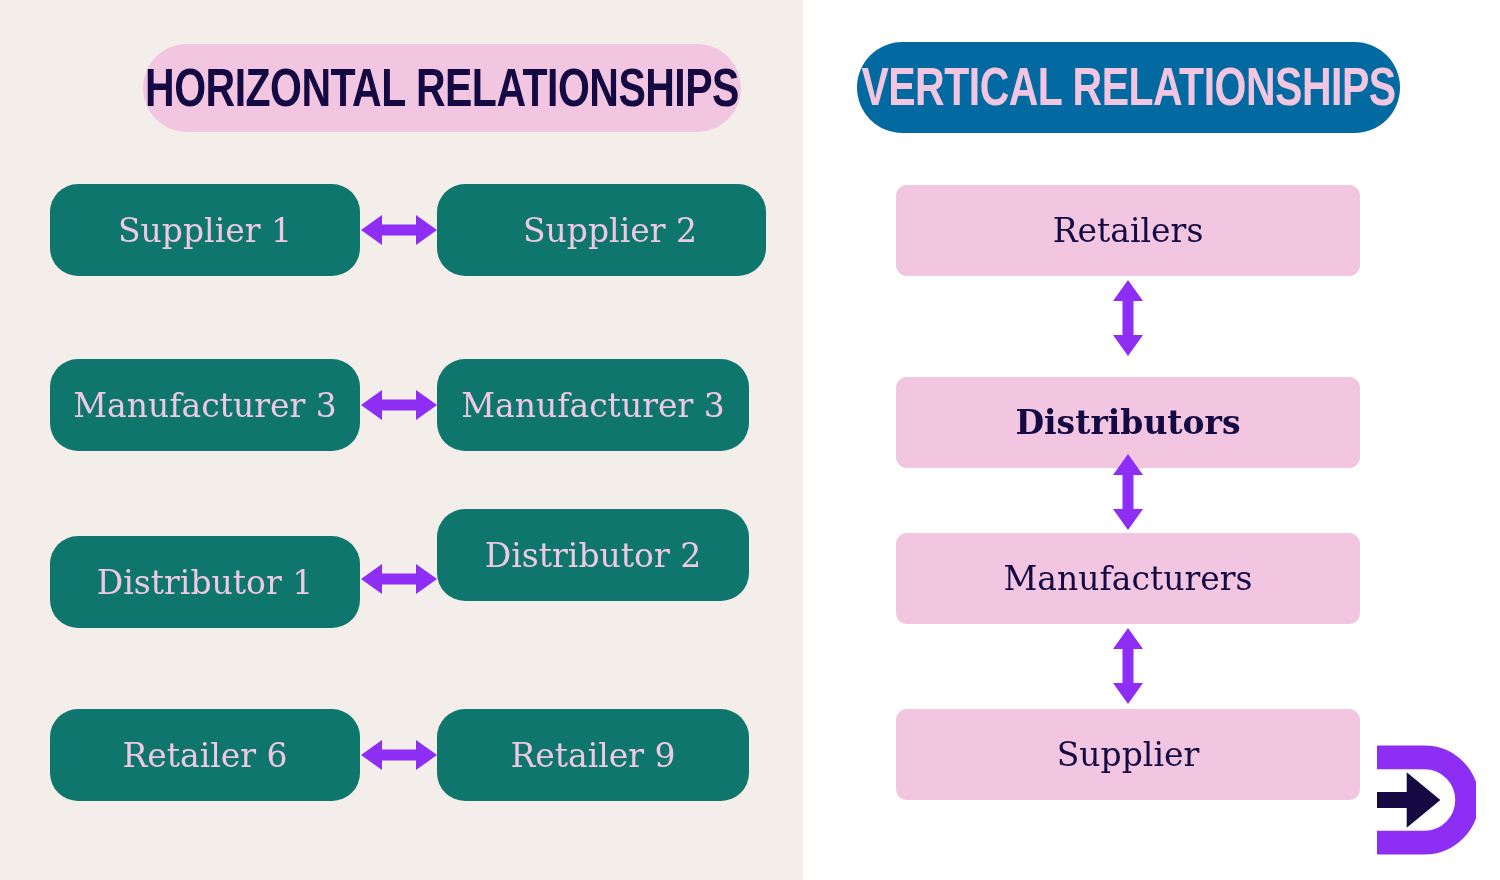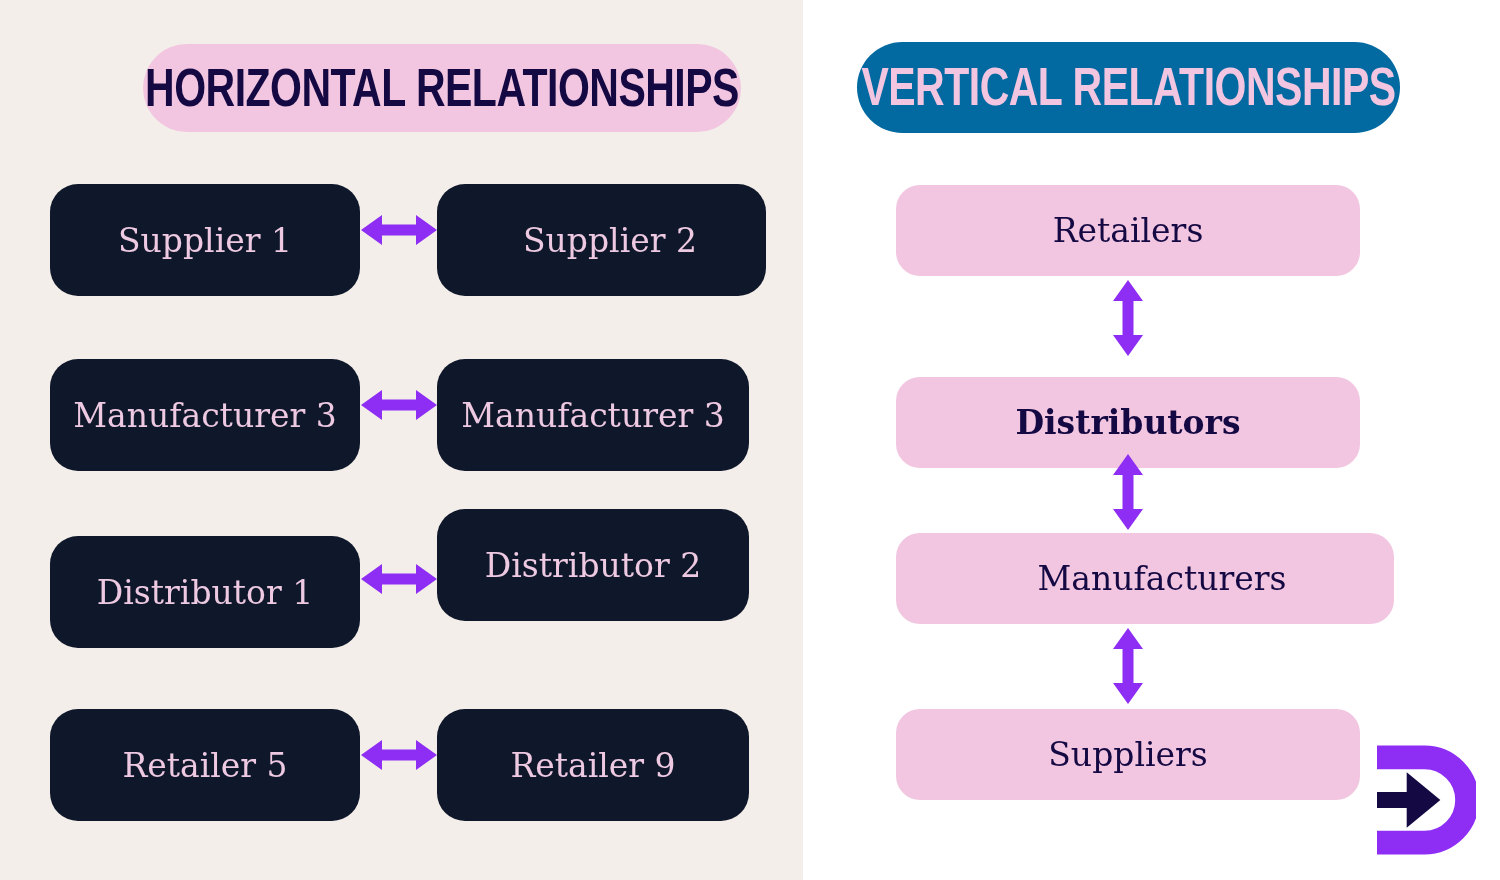--- a/index.html
+++ b/index.html
@@ -27,25 +27,25 @@
   }
   .pill-left .pill-title{color:#150943;}
   .pill-right .pill-title{color:#f2c6e0;}
 
   .box{
     position:absolute;display:flex;align-items:center;justify-content:center;
     font-family:"DejaVu Serif","Liberation Serif",serif;
     font-size:33px;white-space:nowrap;
   }
   .box-navy{
-    background:#0f172a;color:#eec9e2;border-radius:28px;
-    width:310px;height:112px;
+    background:#0f766e;color:#eec9e2;border-radius:28px;
+    width:310px;height:92px;
   }
   .box-pink{
-    background:#f2c6e0;color:#150943;border-radius:24px;
+    background:#f2c6e0;color:#150943;border-radius:11px;
     left:896px;width:464px;height:91px;
   }
 
   .arrow{position:absolute;}
 
   .logo{position:absolute;left:1377px;top:744px;width:99px;height:112px;}
 </style>
 </head>
 <body>
 
@@ -70,39 +70,39 @@
   <polygon points="0,18 21,3 21,12.5 55,12.5 55,3 76,18 55,33 55,23.5 21,23.5 21,33" fill="#8e2df3"></polygon>
 </svg>
 <div class="box box-navy" style="left:437px;top:359px;width:312px;">Manufacturer 3</div>
 
 <div class="box box-navy" style="left:50px;top:536px;">Distributor 1</div>
 <svg class="arrow" style="left:361px;top:561px;" width="76" height="36" viewBox="0 0 76 36">
   <polygon points="0,18 21,3 21,12.5 55,12.5 55,3 76,18 55,33 55,23.5 21,23.5 21,33" fill="#8e2df3"></polygon>
 </svg>
 <div class="box box-navy" style="left:437px;top:509px;width:312px;">Distributor 2</div>
 
-<div class="box box-navy" style="left:50px;top:709px;">Retailer 5</div>
+<div class="box box-navy" style="left:50px;top:709px;">Retailer 6</div>
 <svg class="arrow" style="left:361px;top:737px;" width="76" height="36" viewBox="0 0 76 36">
   <polygon points="0,18 21,3 21,12.5 55,12.5 55,3 76,18 55,33 55,23.5 21,23.5 21,33" fill="#8e2df3"></polygon>
 </svg>
 <div class="box box-navy" style="left:437px;top:709px;width:312px;">Retailer 9</div>
 
 <div class="box box-pink" style="top:185px;">Retailers</div>
 <svg class="arrow" style="left:1113px;top:280px;" width="30" height="76" viewBox="0 0 30 76">
   <polygon points="15,0 30,21 20.5,21 20.5,55 30,55 15,76 0,55 9.5,55 9.5,21 0,21" fill="#8e2df3"></polygon>
 </svg>
 
 <div class="box box-pink" style="top:377px;font-weight:bold;">Distributors</div>
 <svg class="arrow" style="left:1113px;top:454px;" width="30" height="76" viewBox="0 0 30 76">
   <polygon points="15,0 30,21 20.5,21 20.5,55 30,55 15,76 0,55 9.5,55 9.5,21 0,21" fill="#8e2df3"></polygon>
 </svg>
 
-<div class="box box-pink" style="top:533px;padding-left:34px;">Manufacturers</div>
+<div class="box box-pink" style="top:533px;">Manufacturers</div>
 <svg class="arrow" style="left:1113px;top:628px;" width="30" height="76" viewBox="0 0 30 76">
   <polygon points="15,0 30,21 20.5,21 20.5,55 30,55 15,76 0,55 9.5,55 9.5,21 0,21" fill="#8e2df3"></polygon>
 </svg>
 
-<div class="box box-pink" style="top:709px;">Suppliers</div>
+<div class="box box-pink" style="top:709px;">Supplier</div>
 
 <svg class="logo" viewBox="0 0 100 112">
   <path d="M 0 13 H 48 A 43 43 0 0 1 48 99 H 0" fill="none" stroke="#8e2df3" stroke-width="24"></path>
   <polygon points="0,48 30,48 30,28 64,56 30,84 30,64 0,64" fill="#150943"></polygon>
 </svg>
 
 </body></html>

